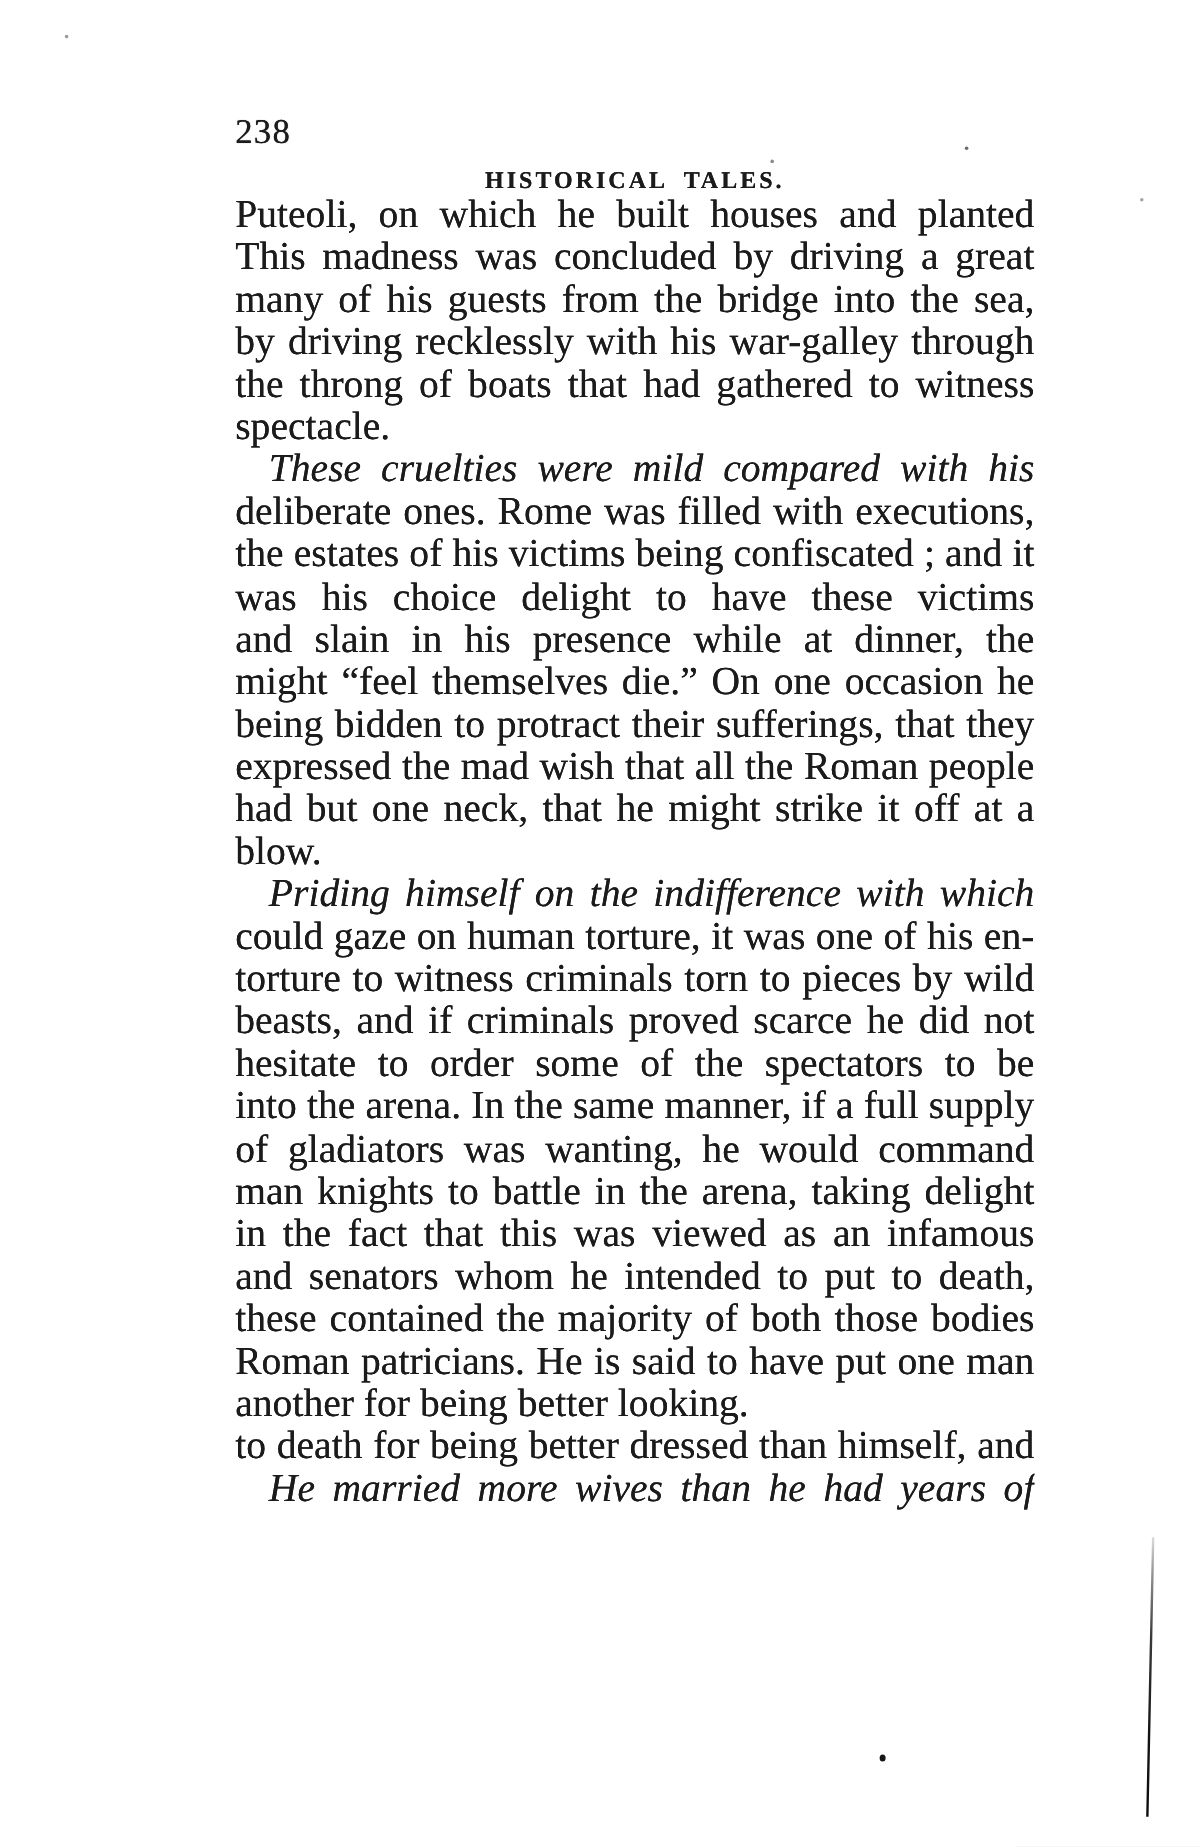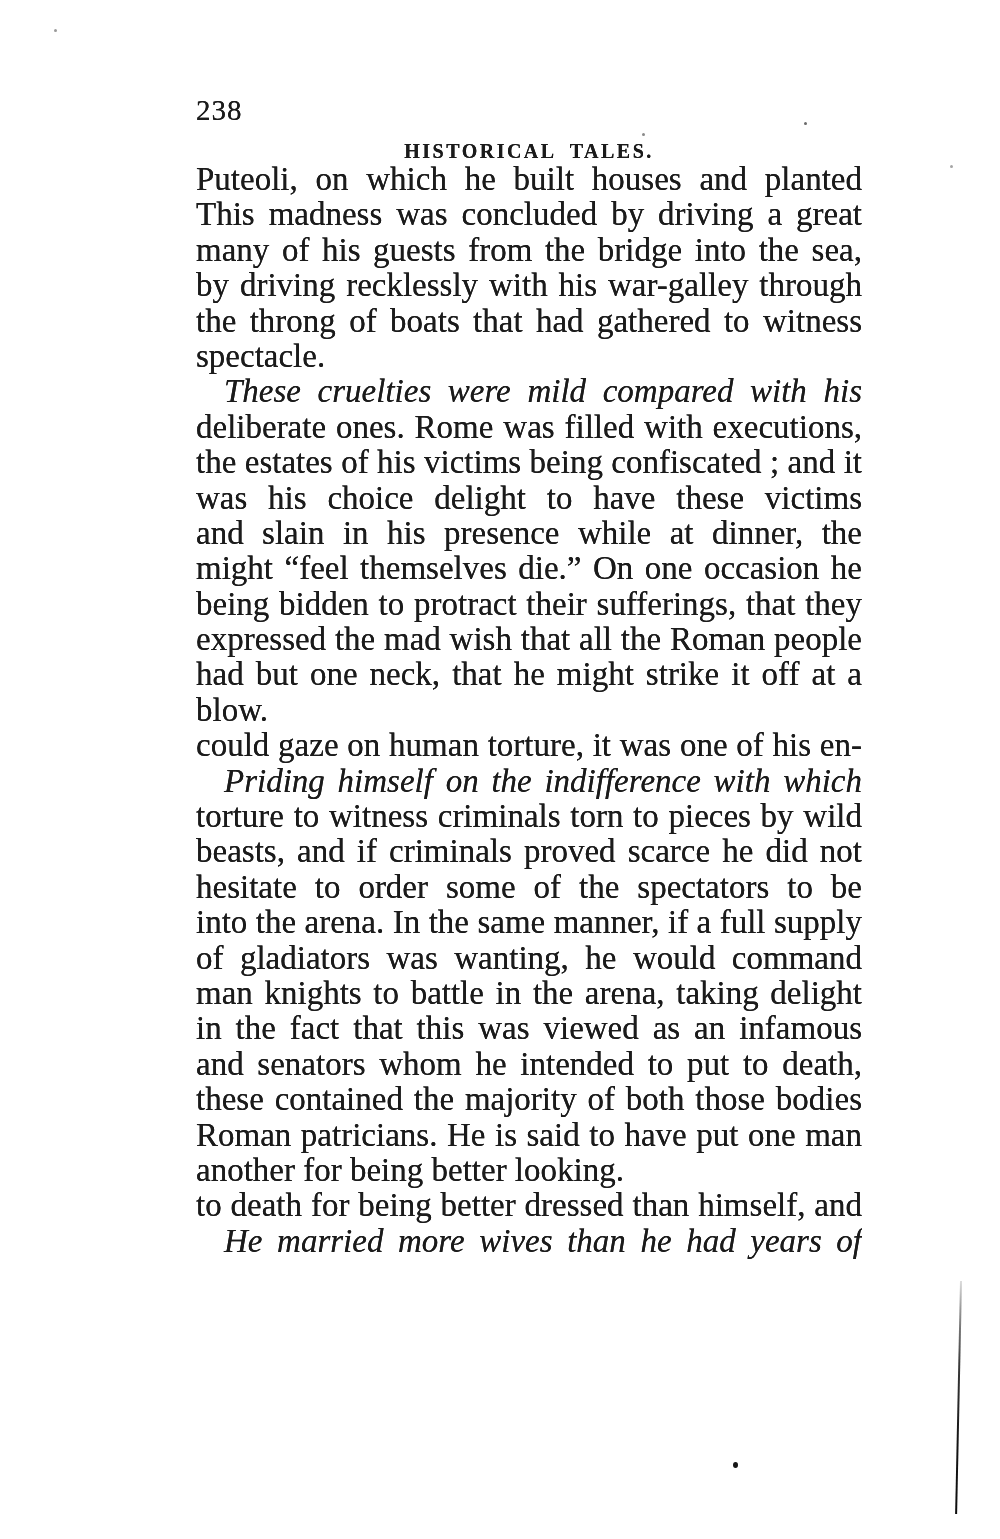--- a/index.html
+++ b/index.html
@@ -106,22 +106,22 @@
       <div class="line indent">These cruelties were mild compared with his more</div>
       <div class="line">deliberate ones. Rome was filled with executions,</div>
       <div class="line">the estates of his victims being confiscated ; and it</div>
       <div class="line">was his choice delight to have these victims tortured</div>
       <div class="line">and slain in his presence while at dinner, the officers</div>
       <div class="line">might “feel themselves die.” On one occasion he</div>
       <div class="line">being bidden to protract their sufferings, that they</div>
       <div class="line">expressed the mad wish that all the Roman people</div>
       <div class="line">had but one neck, that he might strike it off at a</div>
       <div class="line last">blow.</div>
+      <div class="line indent">Priding himself on the indifference with which he</div>
       <div class="line">could gaze on human torture, it was one of his en-</div>
-      <div class="line indent">Priding himself on the indifference with which he</div>
       <div class="line">torture to witness criminals torn to pieces by wild</div>
       <div class="line">beasts, and if criminals proved scarce he did not</div>
       <div class="line">hesitate to order some of the spectators to be thrown</div>
       <div class="line">into the arena. In the same manner, if a full supply</div>
       <div class="line">of gladiators was wanting, he would command Ro-</div>
       <div class="line">man knights to battle in the arena, taking delight</div>
       <div class="line">in the fact that this was viewed as an infamous pur-</div>
       <div class="line">and senators whom he intended to put to death, and</div>
       <div class="line">these contained the majority of both those bodies of</div>
       <div class="line">Roman patricians. He is said to have put one man</div>

